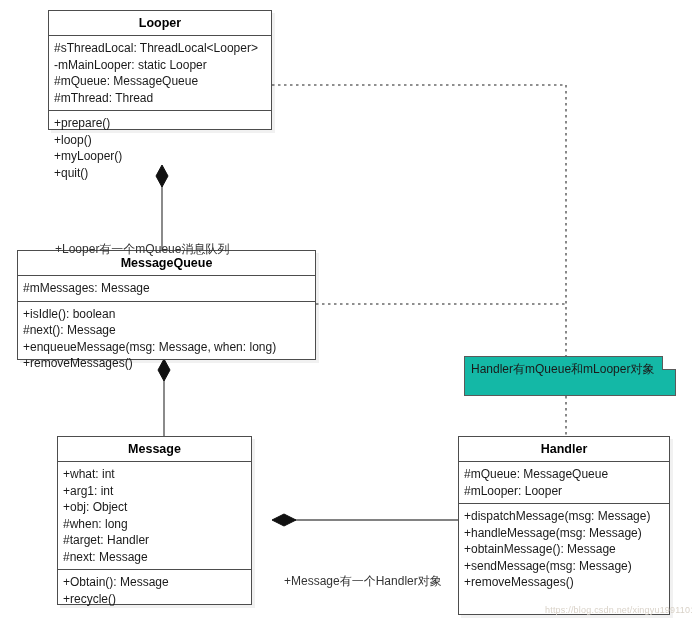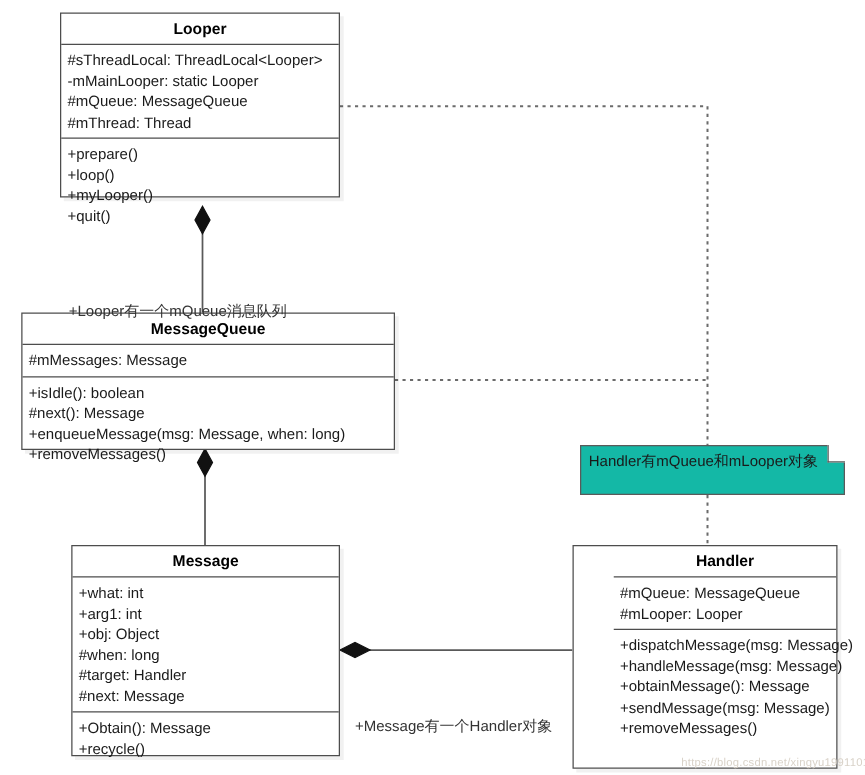--- a/index.html
+++ b/index.html
@@ -134,21 +134,21 @@
     <line x1="284" y1="520" x2="458" y2="520" stroke="#595959" stroke-width="1.4"></line>
     <polygon points="272,520 284,514 296,520 284,526" fill="#111111" stroke="#111111" stroke-width="1"></polygon>
 
     <polyline points="272,85 566,85 566,356" fill="none" stroke="#6b6b6b" stroke-width="1.6" stroke-dasharray="2.5,3.5" stroke-linecap="butt"></polyline>
 
     <polyline points="316,304 566,304" fill="none" stroke="#6b6b6b" stroke-width="1.6" stroke-dasharray="2.5,3.5" stroke-linecap="butt"></polyline>
 
     <line x1="566" y1="396" x2="566" y2="436" stroke="#6b6b6b" stroke-width="1.6" stroke-dasharray="2.5,3.5" stroke-linecap="butt"></line>
   </svg>
 
-  <div class="uml-class" style="left:48px; top:10px; width:224px; height:148px;">
+  <div class="uml-class" style="left:48px; top:10px; width:224px; height:120px;">
     <div class="uml-title">Looper</div>
     <div class="uml-compartment divider">
       <div class="row">#sThreadLocal: ThreadLocal&lt;Looper&gt;</div>
       <div class="row">-mMainLooper: static Looper</div>
       <div class="row">#mQueue: MessageQueue</div>
       <div class="row">#mThread: Thread</div>
     </div>
     <div class="uml-compartment">
       <div class="row">+prepare()</div>
       <div class="row">+loop()</div>
@@ -163,37 +163,37 @@
       <div class="row">#mMessages: Message</div>
     </div>
     <div class="uml-compartment">
       <div class="row">+isIdle(): boolean</div>
       <div class="row">#next(): Message</div>
       <div class="row">+enqueueMessage(msg: Message, when: long)</div>
       <div class="row">+removeMessages()</div>
     </div>
   </div>
 
-  <div class="uml-class" style="left:57px; top:436px; width:215px; height:169px;">
+  <div class="uml-class" style="left:57px; top:436px; width:195px; height:169px;">
     <div class="uml-title">Message</div>
     <div class="uml-compartment divider">
       <div class="row">+what: int</div>
       <div class="row">+arg1: int</div>
       <div class="row">+obj: Object</div>
       <div class="row">#when: long</div>
       <div class="row">#target: Handler</div>
       <div class="row">#next: Message</div>
     </div>
     <div class="uml-compartment">
       <div class="row">+Obtain(): Message</div>
       <div class="row">+recycle()</div>
     </div>
   </div>
 
-  <div class="uml-class" style="left:458px; top:436px; width:212px; height:179px;padding-left:32px;">
+  <div class="uml-class" style="left:458px; top:436px; width:212px; height:179px;">
     <div class="uml-title">Handler</div>
     <div class="uml-compartment divider">
       <div class="row">#mQueue: MessageQueue</div>
       <div class="row">#mLooper: Looper</div>
     </div>
     <div class="uml-compartment">
       <div class="row">+dispatchMessage(msg: Message)</div>
       <div class="row">+handleMessage(msg: Message)</div>
       <div class="row">+obtainMessage(): Message</div>
       <div class="row">+sendMessage(msg: Message)</div>

